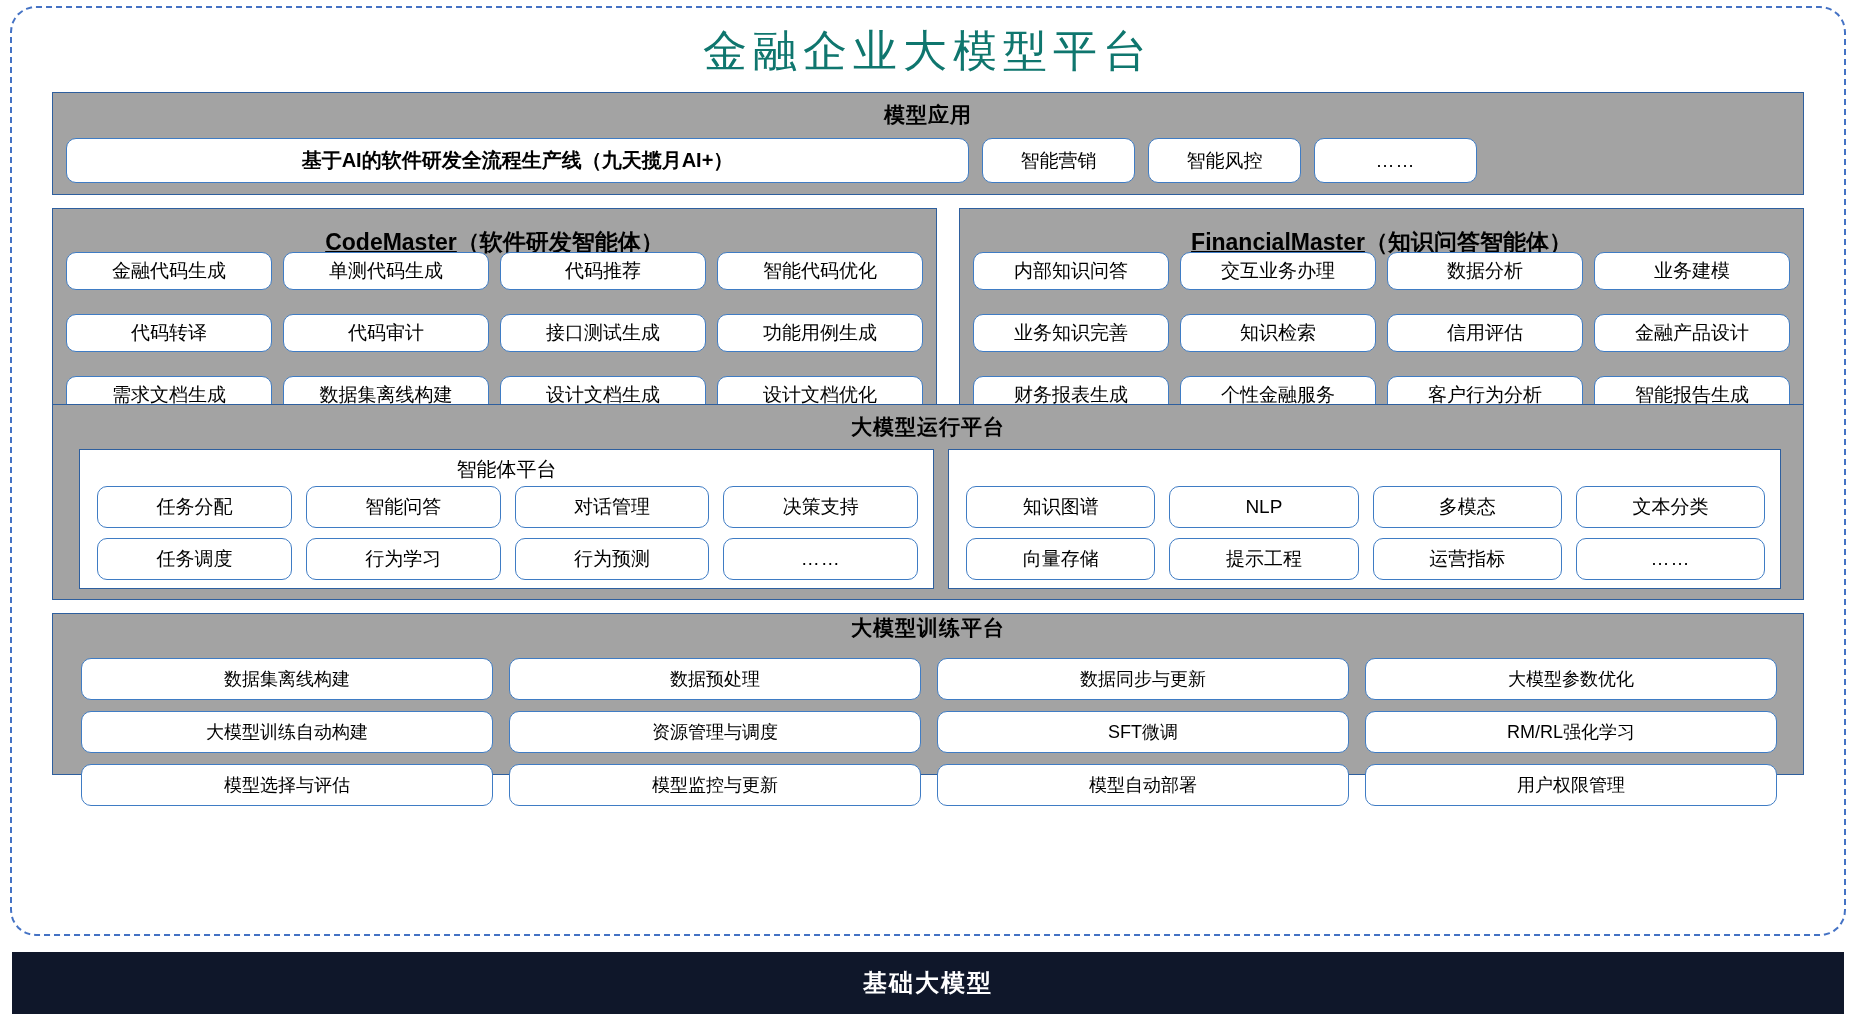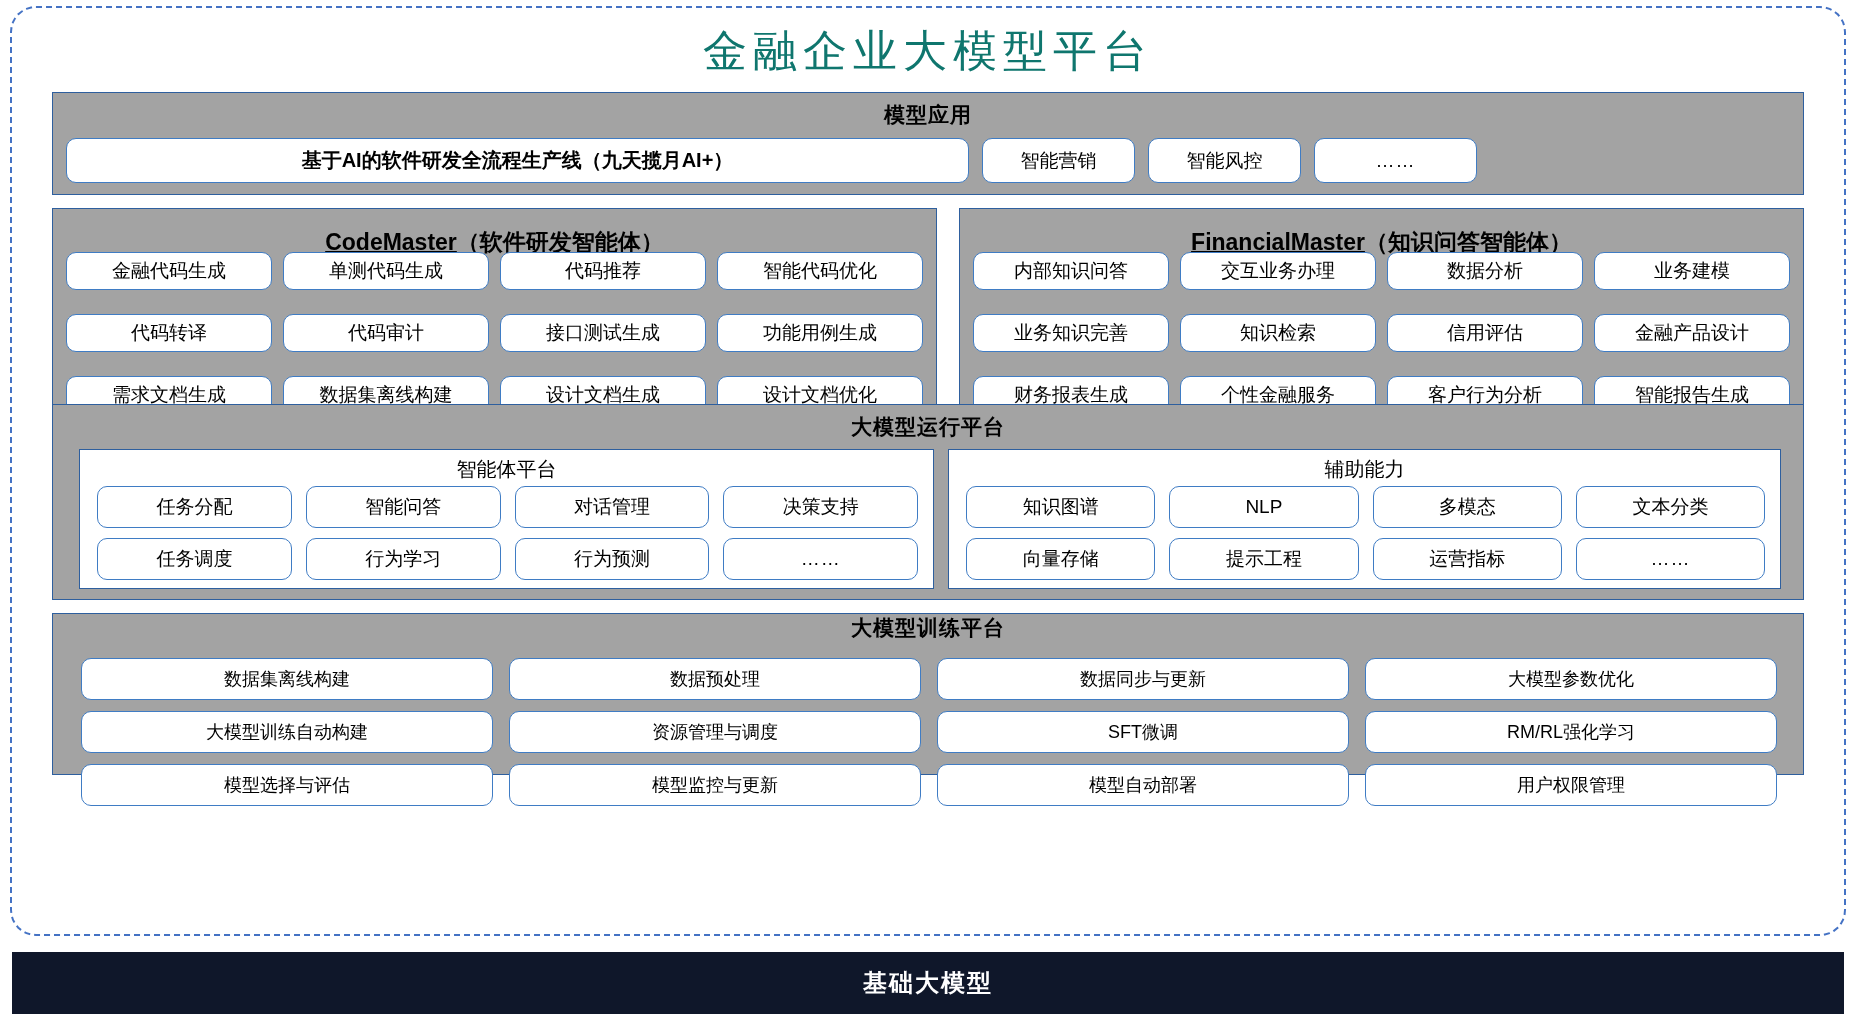--- a/index.html
+++ b/index.html
@@ -263,21 +263,20 @@
       <div class="chip">对话管理</div>
       <div class="chip">决策支持</div>
       <div class="chip">任务调度</div>
       <div class="chip">行为学习</div>
       <div class="chip">行为预测</div>
       <div class="chip dots">……</div>
     </div>
   </div>
 
   <div class="subpanel" id="sub-assist">
-    <div class="sub-title">辅助能力</div>
     <div class="grid4s">
       <div class="chip">知识图谱</div>
       <div class="chip">NLP</div>
       <div class="chip">多模态</div>
       <div class="chip">文本分类</div>
       <div class="chip">向量存储</div>
       <div class="chip">提示工程</div>
       <div class="chip">运营指标</div>
       <div class="chip dots">……</div>
     </div>

